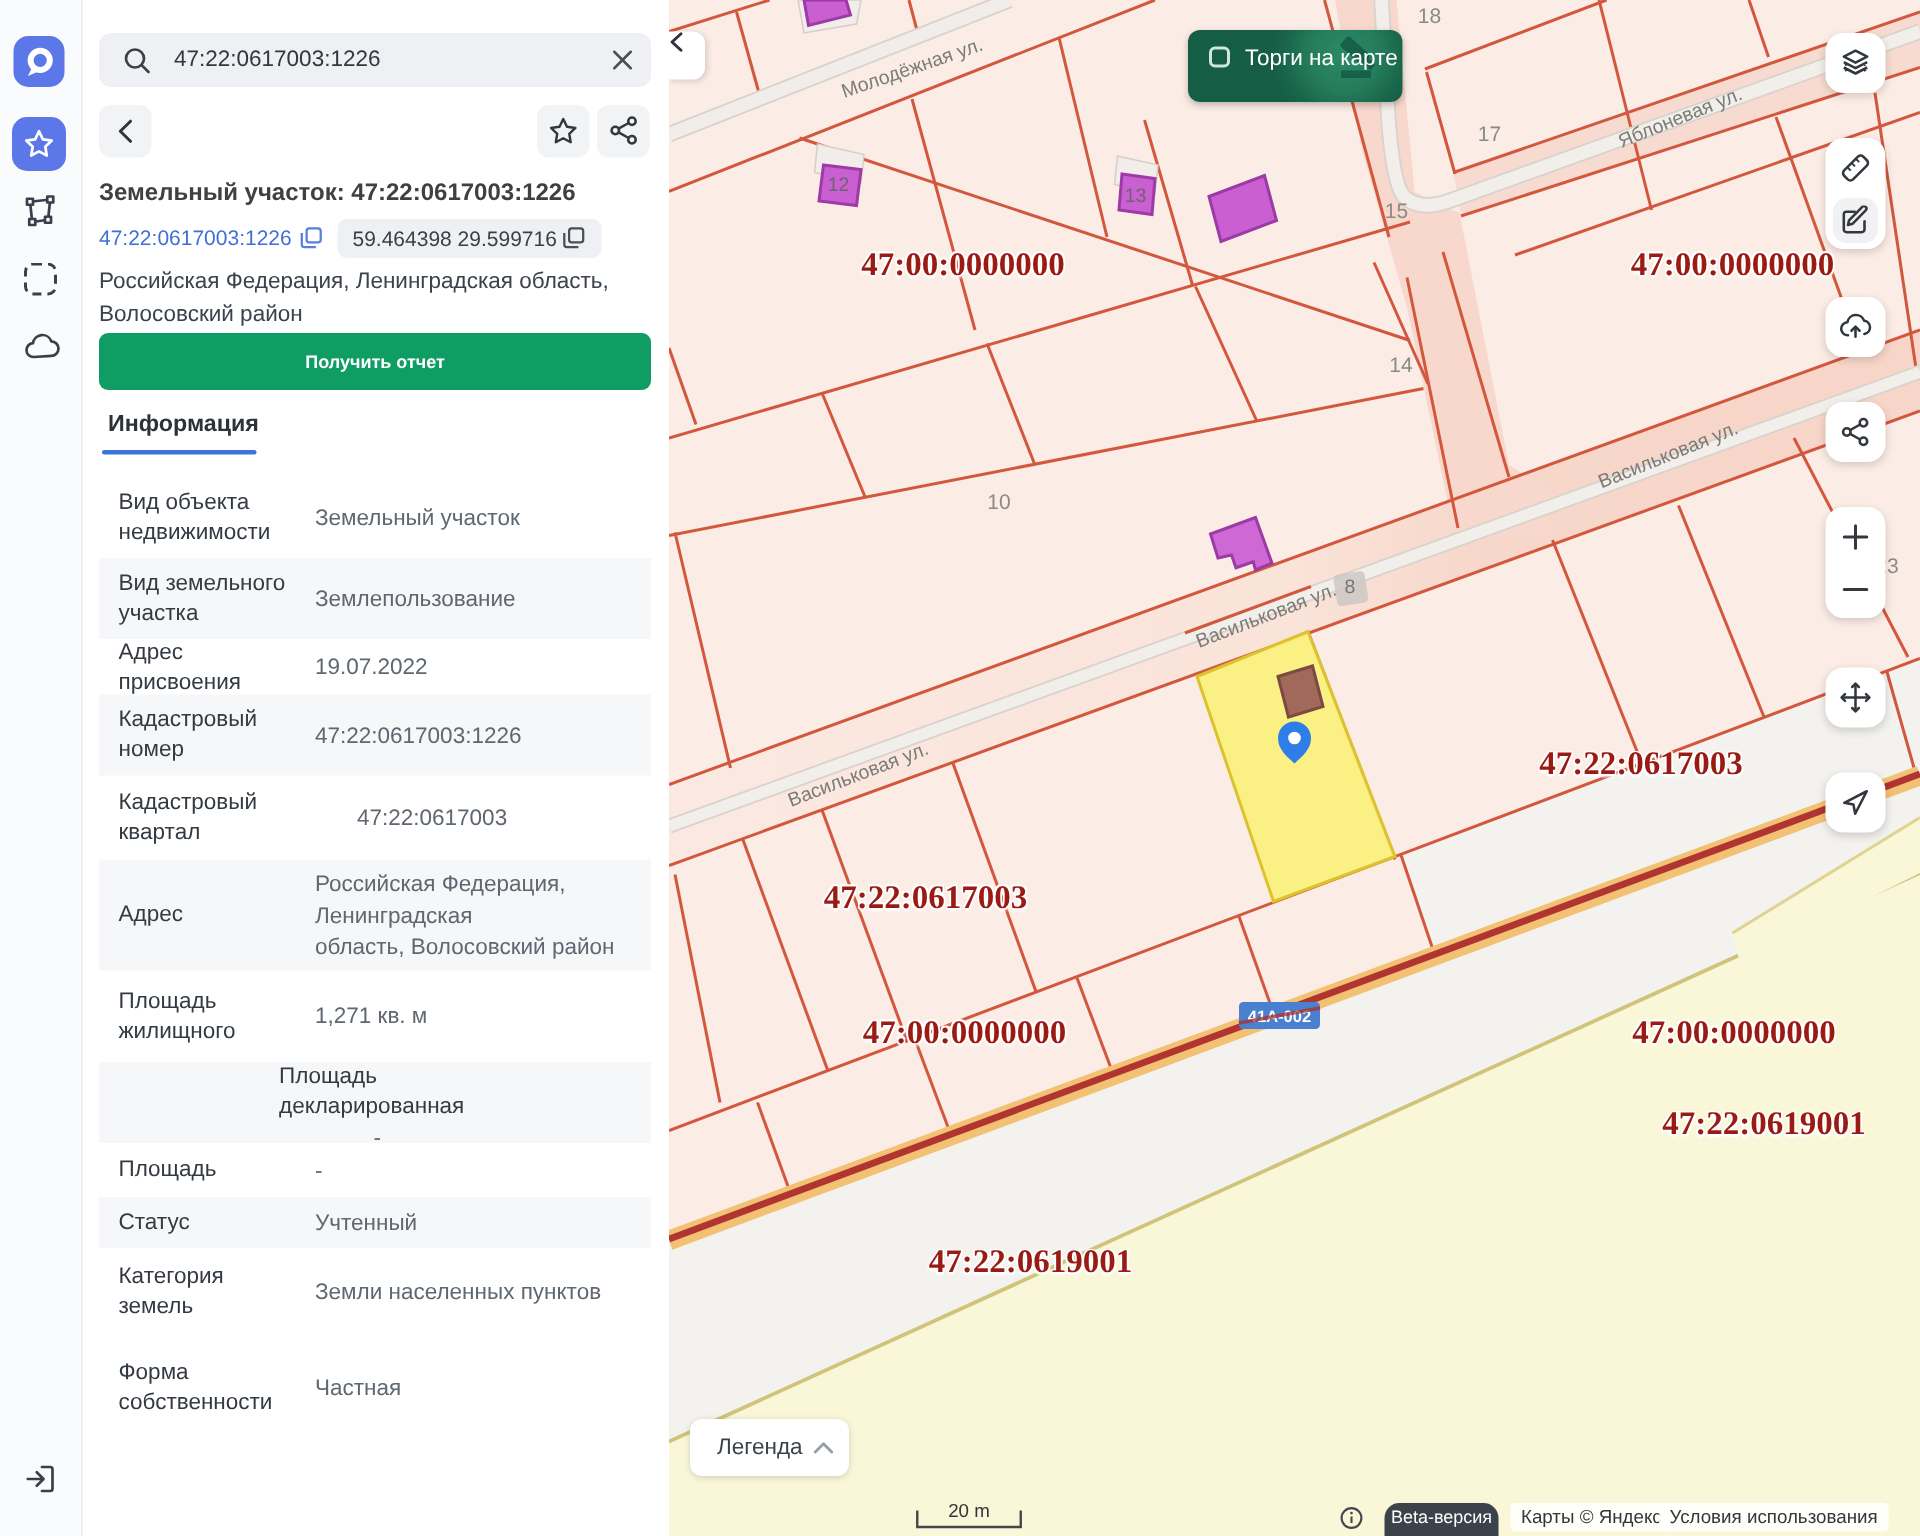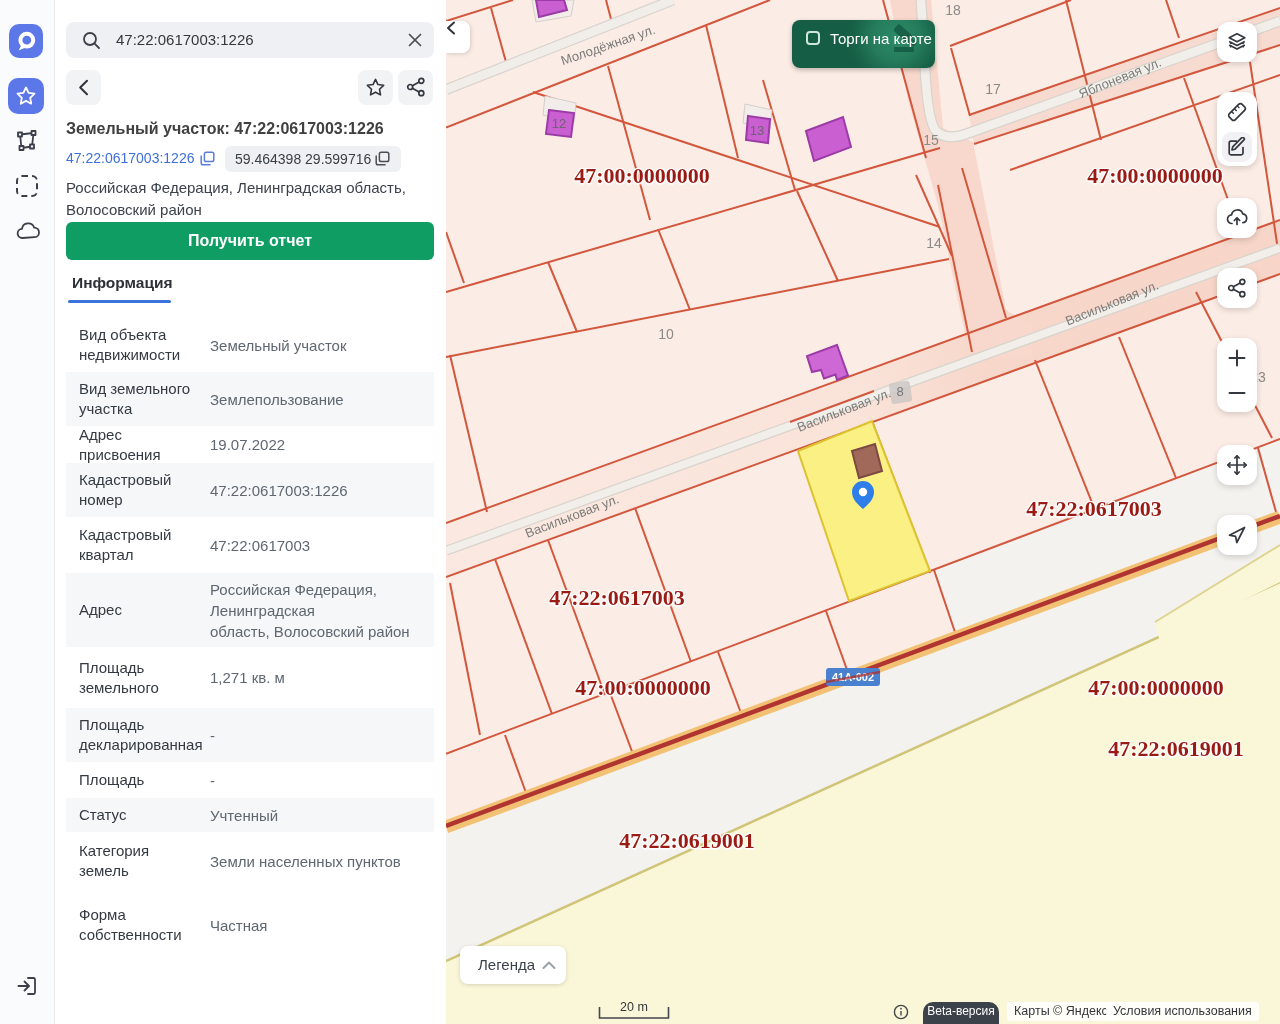--- a/index.html
+++ b/index.html
@@ -10,21 +10,21 @@
 .railbtn { position:absolute; border-radius:10px; }
 
 #panel { position:absolute; left:55px; top:0; width:391px; height:1024px; background:#fff; z-index:25; }
 #search { position:absolute; left:11px; top:22px; width:368px; height:36px; background:#eef0f3; border-radius:8px; }
 #search .q { position:absolute; left:50px; top:9px; font-size:15px; color:#33373e; }
 .sqbtn { position:absolute; width:35px; height:35px; background:#f1f3f5; border-radius:8px; top:70px; }
 #title { position:absolute; left:11px; top:120px; width:370px; font-size:16px; font-weight:bold; color:#404040; }
 #cadlink { position:absolute; left:11px; top:150px; font-size:14px; color:#3f6fd8; }
 #coordchip { position:absolute; left:170px; top:146px; height:26px; background:#eef0f3; border-radius:6px; font-size:14px; color:#3a3f47; padding:5px 30px 0 10px; }
 #addr { position:absolute; left:11px; top:177px; width:370px; font-size:15px; color:#3c424c; line-height:22px; }
-#reportbtn { position:absolute; left:11px; top:222px; width:368px; height:38px; background:#0f9d63; border-radius:6px; color:#fff; font-size:16px; font-weight:bold; text-align:center; line-height:38px; }
+#reportbtn { position:absolute; left:11px; top:222px; width:368px; height:38px; background:#0f9d63; border-radius:6px; color:#fff; font-size:12px; font-weight:bold; text-align:center; line-height:38px; }
 #tab { position:absolute; left:17px; top:274px; font-size:15.5px; font-weight:bold; color:#2d3138; }
 #tabline { position:absolute; left:13px; top:300px; width:103px; height:3px; background:#3b73dd; border-radius:2px; }
 #rows { position:absolute; left:11px; top:318px; width:368px; }
 .row { display:flex; padding:0 10px 0 13px; align-items:center; }
 .row.g { background:#f6f7f9; }
 .row .l { width:119px; flex:none; font-size:15px; color:#343a42; line-height:20px; margin-right:12px; }
 .row .v { flex:1; font-size:15px; color:#5f6770; line-height:21px; }
 
 #map { position:absolute; left:446px; top:0; width:834px; height:1024px; background:#fbece5; overflow:hidden; }
 #mapsvg { position:absolute; left:0; top:0; }
@@ -32,21 +32,21 @@
 .slabel { position:absolute; font-size:13px; color:#7b7b78; white-space:nowrap; }
 .num { position:absolute; font-size:14px; color:#8a8a87; }
 .mapbtn { position:absolute; width:40px; height:40px; background:#fff; border-radius:12px; box-shadow:0 2px 6px rgba(0,0,0,0.16); z-index:10; }
 .mapbtn svg, .railbtn svg { position:absolute; left:50%; top:50%; transform:translate(-50%,-50%); }
 #torgi { position:absolute; left:346px; top:20px; width:143px; height:48px; border-radius:8px; background:radial-gradient(circle 52px at 104px 17px, #2b8a66 0%, #257c5c 45%, #186349 80%, #155d44 100%); box-shadow:0 2px 5px rgba(0,0,0,0.25); z-index:10; overflow:hidden; }
 #torgi .cb { position:absolute; left:14px; top:11px; width:14px; height:14px; border:2px solid #cfe6da; border-radius:4px; }
 #torgi .t { position:absolute; left:38px; top:10px; color:#fff; font-size:15px; white-space:nowrap; }
 #collapse { position:absolute; left:0; top:21px; width:24px; height:32px; background:#fff; border-radius:0 8px 8px 0; box-shadow:1px 1px 4px rgba(0,0,0,0.15); z-index:10; }
 #legend { position:absolute; left:14px; top:946px; width:106px; height:38px; background:#fff; border-radius:8px; box-shadow:0 1px 4px rgba(0,0,0,0.15); z-index:10; }
 #legend .t { position:absolute; left:18px; top:10px; font-size:15px; color:#3c424c; }
-#scale { position:absolute; left:152px; top:1000px; z-index:10; font-size:12px; color:#a16207;text-align:center; }
+#scale { position:absolute; left:164px; top:1000px; z-index:10; font-size:12px; color:#a16207;text-align:center; }
 #attrib { position:absolute; left:0px; top:1001px; width:834px; z-index:10; }
 #attrib .pill { position:absolute; left:477px; top:1px; width:76px; height:32px; background:#3c4249; border-radius:10px; color:#fff; font-size:12px; text-align:center; line-height:19px; }
 #attrib .ya { position:absolute; left:561px; top:1px; font-size:12.5px; color:#33363b; background:rgba(255,255,255,0.85); padding:2px 7px 3px; border-radius:3px; }
 #attrib .terms { position:absolute; left:660px; top:1px; font-size:12.5px; color:#33363b; background:rgba(255,255,255,0.85); padding:2px 7px 3px; border-radius:3px; }
 </style>
 </head>
 <body>
 <div id="app">
 
 <div id="map">
@@ -381,33 +381,33 @@
           <div class="v">Землепользование</div>
         </div>
     <div class="row" style="height:37px;">
           <div class="l">Адрес присвоения</div>
           <div class="v">19.07.2022</div>
         </div>
     <div class="row g" style="height:54px;">
           <div class="l">Кадастровый номер</div>
           <div class="v">47:22:0617003:1226</div>
         </div>
-    <div class="row" style="height:56px;">
+    <div class="row" style="height:56px;gap:28px;">
           <div class="l">Кадастровый квартал</div>
           <div class="v">47:22:0617003</div>
         </div>
     <div class="row g" style="height:74px;">
           <div class="l">Адрес</div>
           <div class="v">Российская Федерация,<br>Ленинградская<br>область, Волосовский район</div>
         </div>
     <div class="row" style="height:61px;">
-          <div class="l">Площадь земельного</div>
+          <div class="l">Площадь жилищного</div>
           <div class="v">1,271 кв. м</div>
         </div>
-    <div class="row g" style="height:54px;">
+    <div class="row g" style="height:54px;flex-direction:column;">
           <div class="l">Площадь декларированная</div>
           <div class="v">-</div>
         </div>
     <div class="row" style="height:36px;">
           <div class="l">Площадь</div>
           <div class="v">-</div>
         </div>
     <div class="row g" style="height:34px;">
           <div class="l">Статус</div>
           <div class="v">Учтенный</div>

